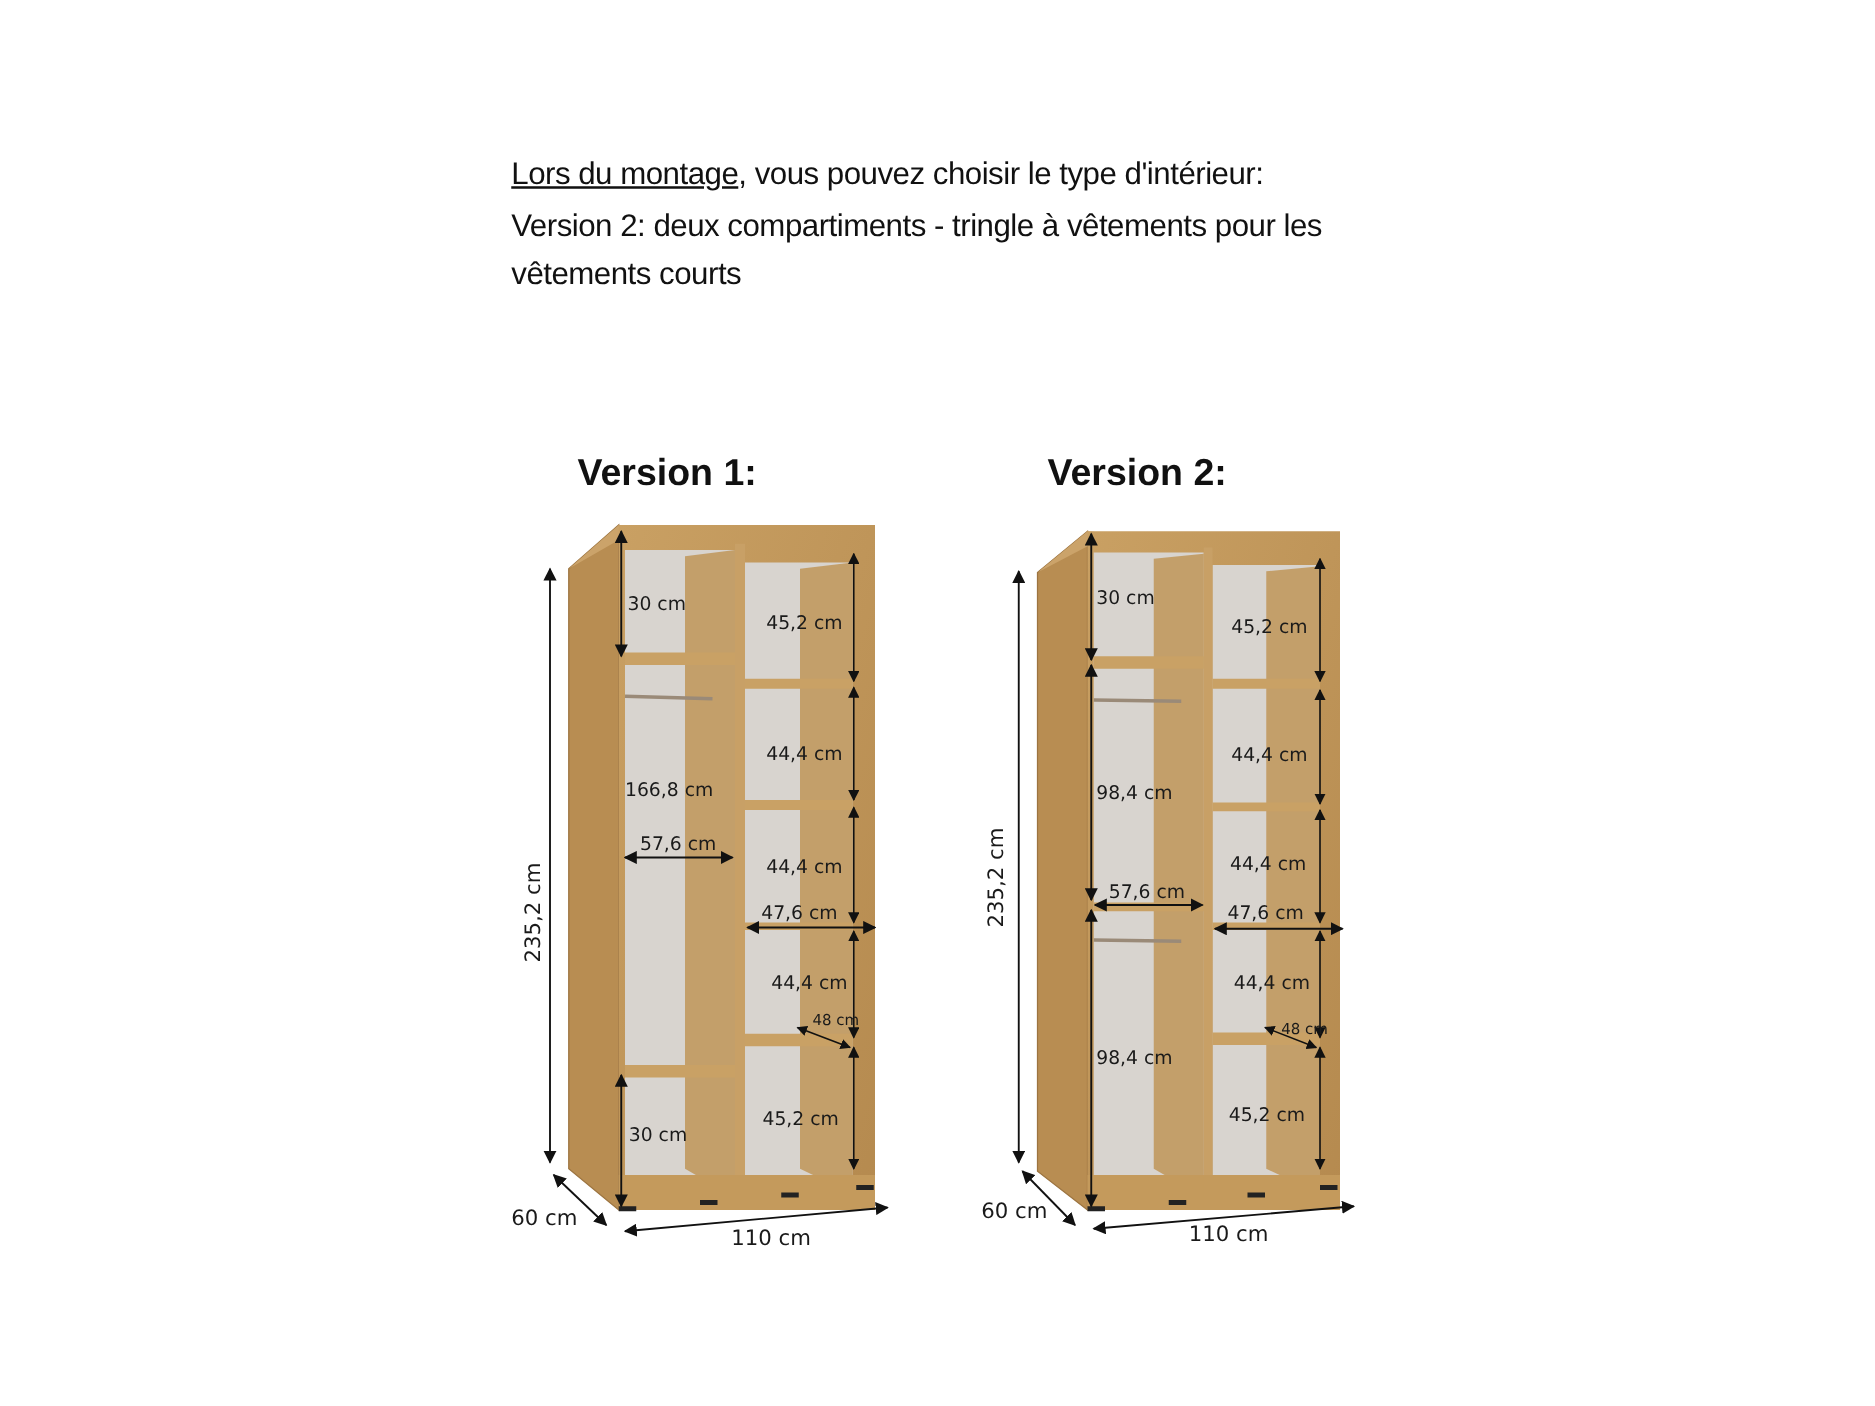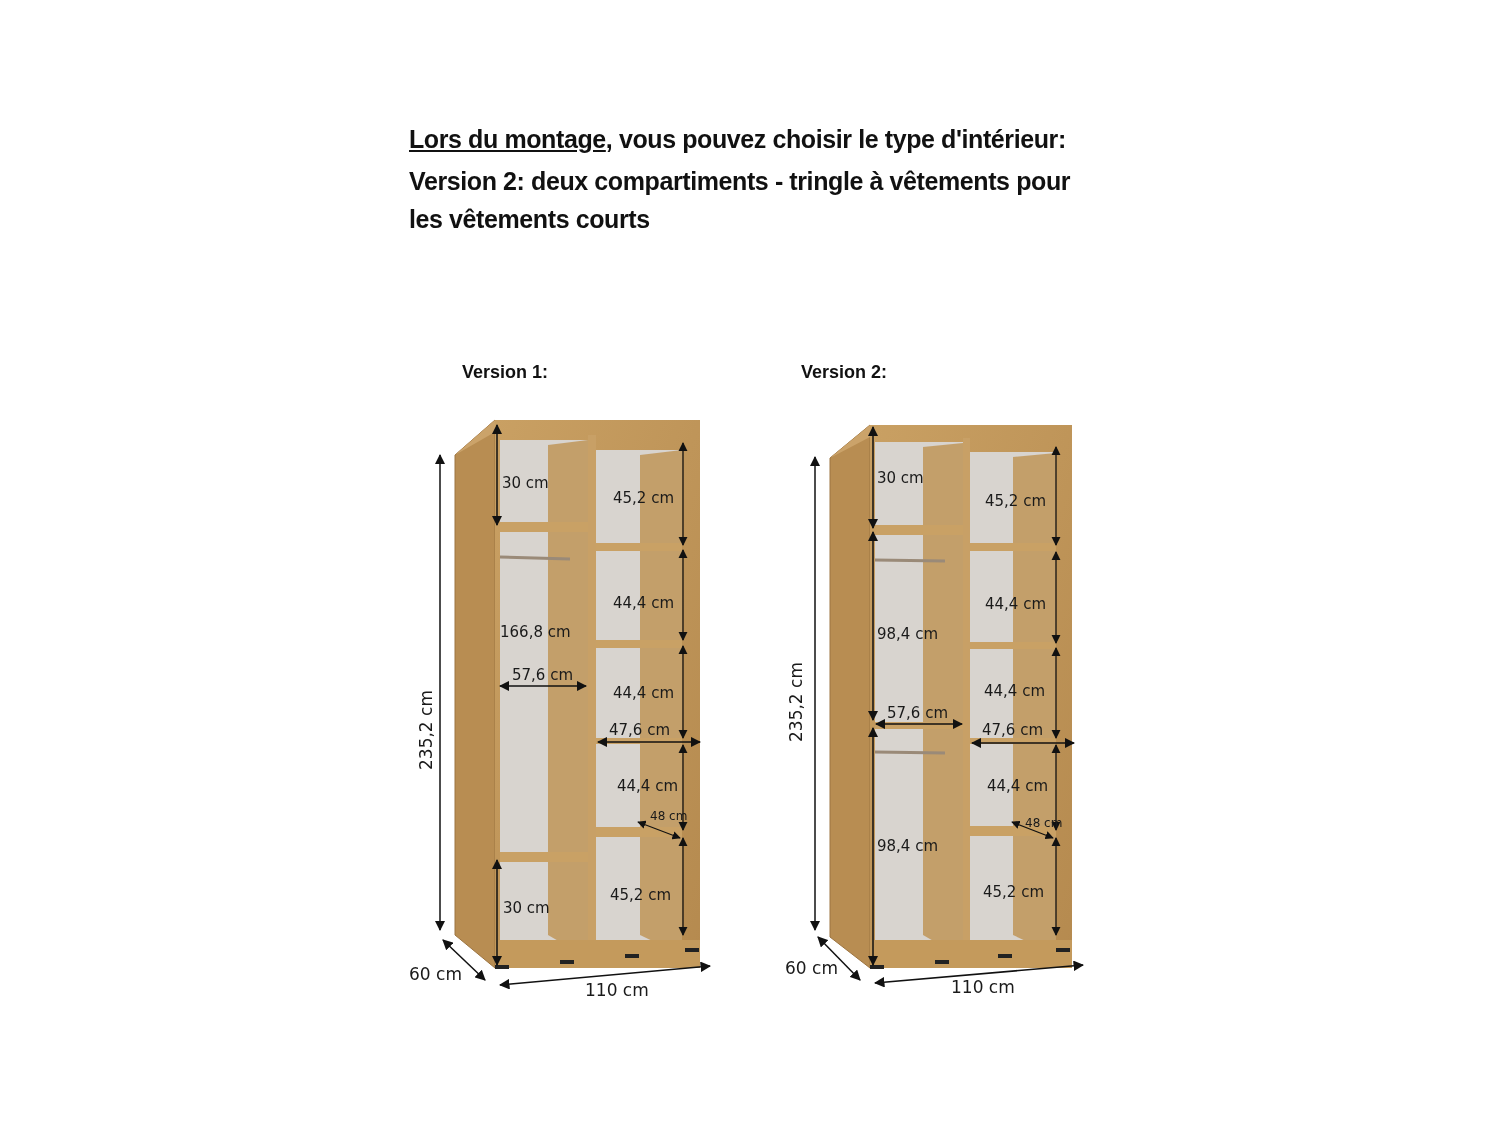--- a/index.html
+++ b/index.html
@@ -1,36 +1,36 @@
 <!DOCTYPE html>
 <html><head>
 <meta charset="utf-8">
 <style>
   html, body { margin:0; padding:0; background:#ffffff; }
   body { width:1500px; height:1125px; position:relative; overflow:hidden;
          font-family:"Liberation Sans", "DejaVu Sans", sans-serif; color:#111; }
-  .intro { position:absolute; left:409px; top:120px; width:690px; font-weight:bold; font-size:25px; line-height:38px; letter-spacing:-0.4px; }
+  .intro { position:absolute; left:409px; top:120px; width:690px; font-weight:normal; font-size:25px; line-height:38px; letter-spacing:-0.4px; }
   .intro p { margin:0 0 4px 0; }
   .u { text-decoration:underline; }
-  .vtitle { position:absolute; top:362px; font-weight:bold; font-size:18px; }
+  .vtitle { position:absolute; top:362px; font-weight:bold; font-size:30px; }
   svg { position:absolute; left:0; top:0; }
   .lbl { font-family:"DejaVu Sans", sans-serif; font-size:15px; fill:#1a1a1a; }
   .lbl-big { font-family:"DejaVu Sans", sans-serif; font-size:17px; fill:#1a1a1a; }
   .lbl-small { font-family:"DejaVu Sans", sans-serif; font-size:12px; fill:#1a1a1a; }
 </style>
 </head>
 <body>
 
 <div class="intro">
   <p><span class="u">Lors du montage</span><span>, vous pouvez choisir le type d'intérieur:</span></p>
   <p>Version 2: deux compartiments - tringle à vêtements pour les vêtements courts</p>
 </div>
 
 <div class="vtitle" style="left:462px;">Version 1:</div>
-<div class="vtitle" style="left:801px;">Version 2:</div>
+<div class="vtitle" style="left:838px;">Version 2:</div>
 
 <svg width="1500" height="1125" viewBox="0 0 1500 1125">
   <defs>
     <marker id="ah" viewBox="0 0 10 10" refX="9" refY="5" markerWidth="7" markerHeight="7" orient="auto-start-reverse">
       <path d="M0,0 L10,5 L0,10 z" fill="#111"></path>
     </marker>
     <linearGradient id="wood" x1="0" x2="1" y1="0" y2="1">
       <stop offset="0" stop-color="#c9a063"></stop>
       <stop offset="1" stop-color="#b58a4f"></stop>
     </linearGradient>

